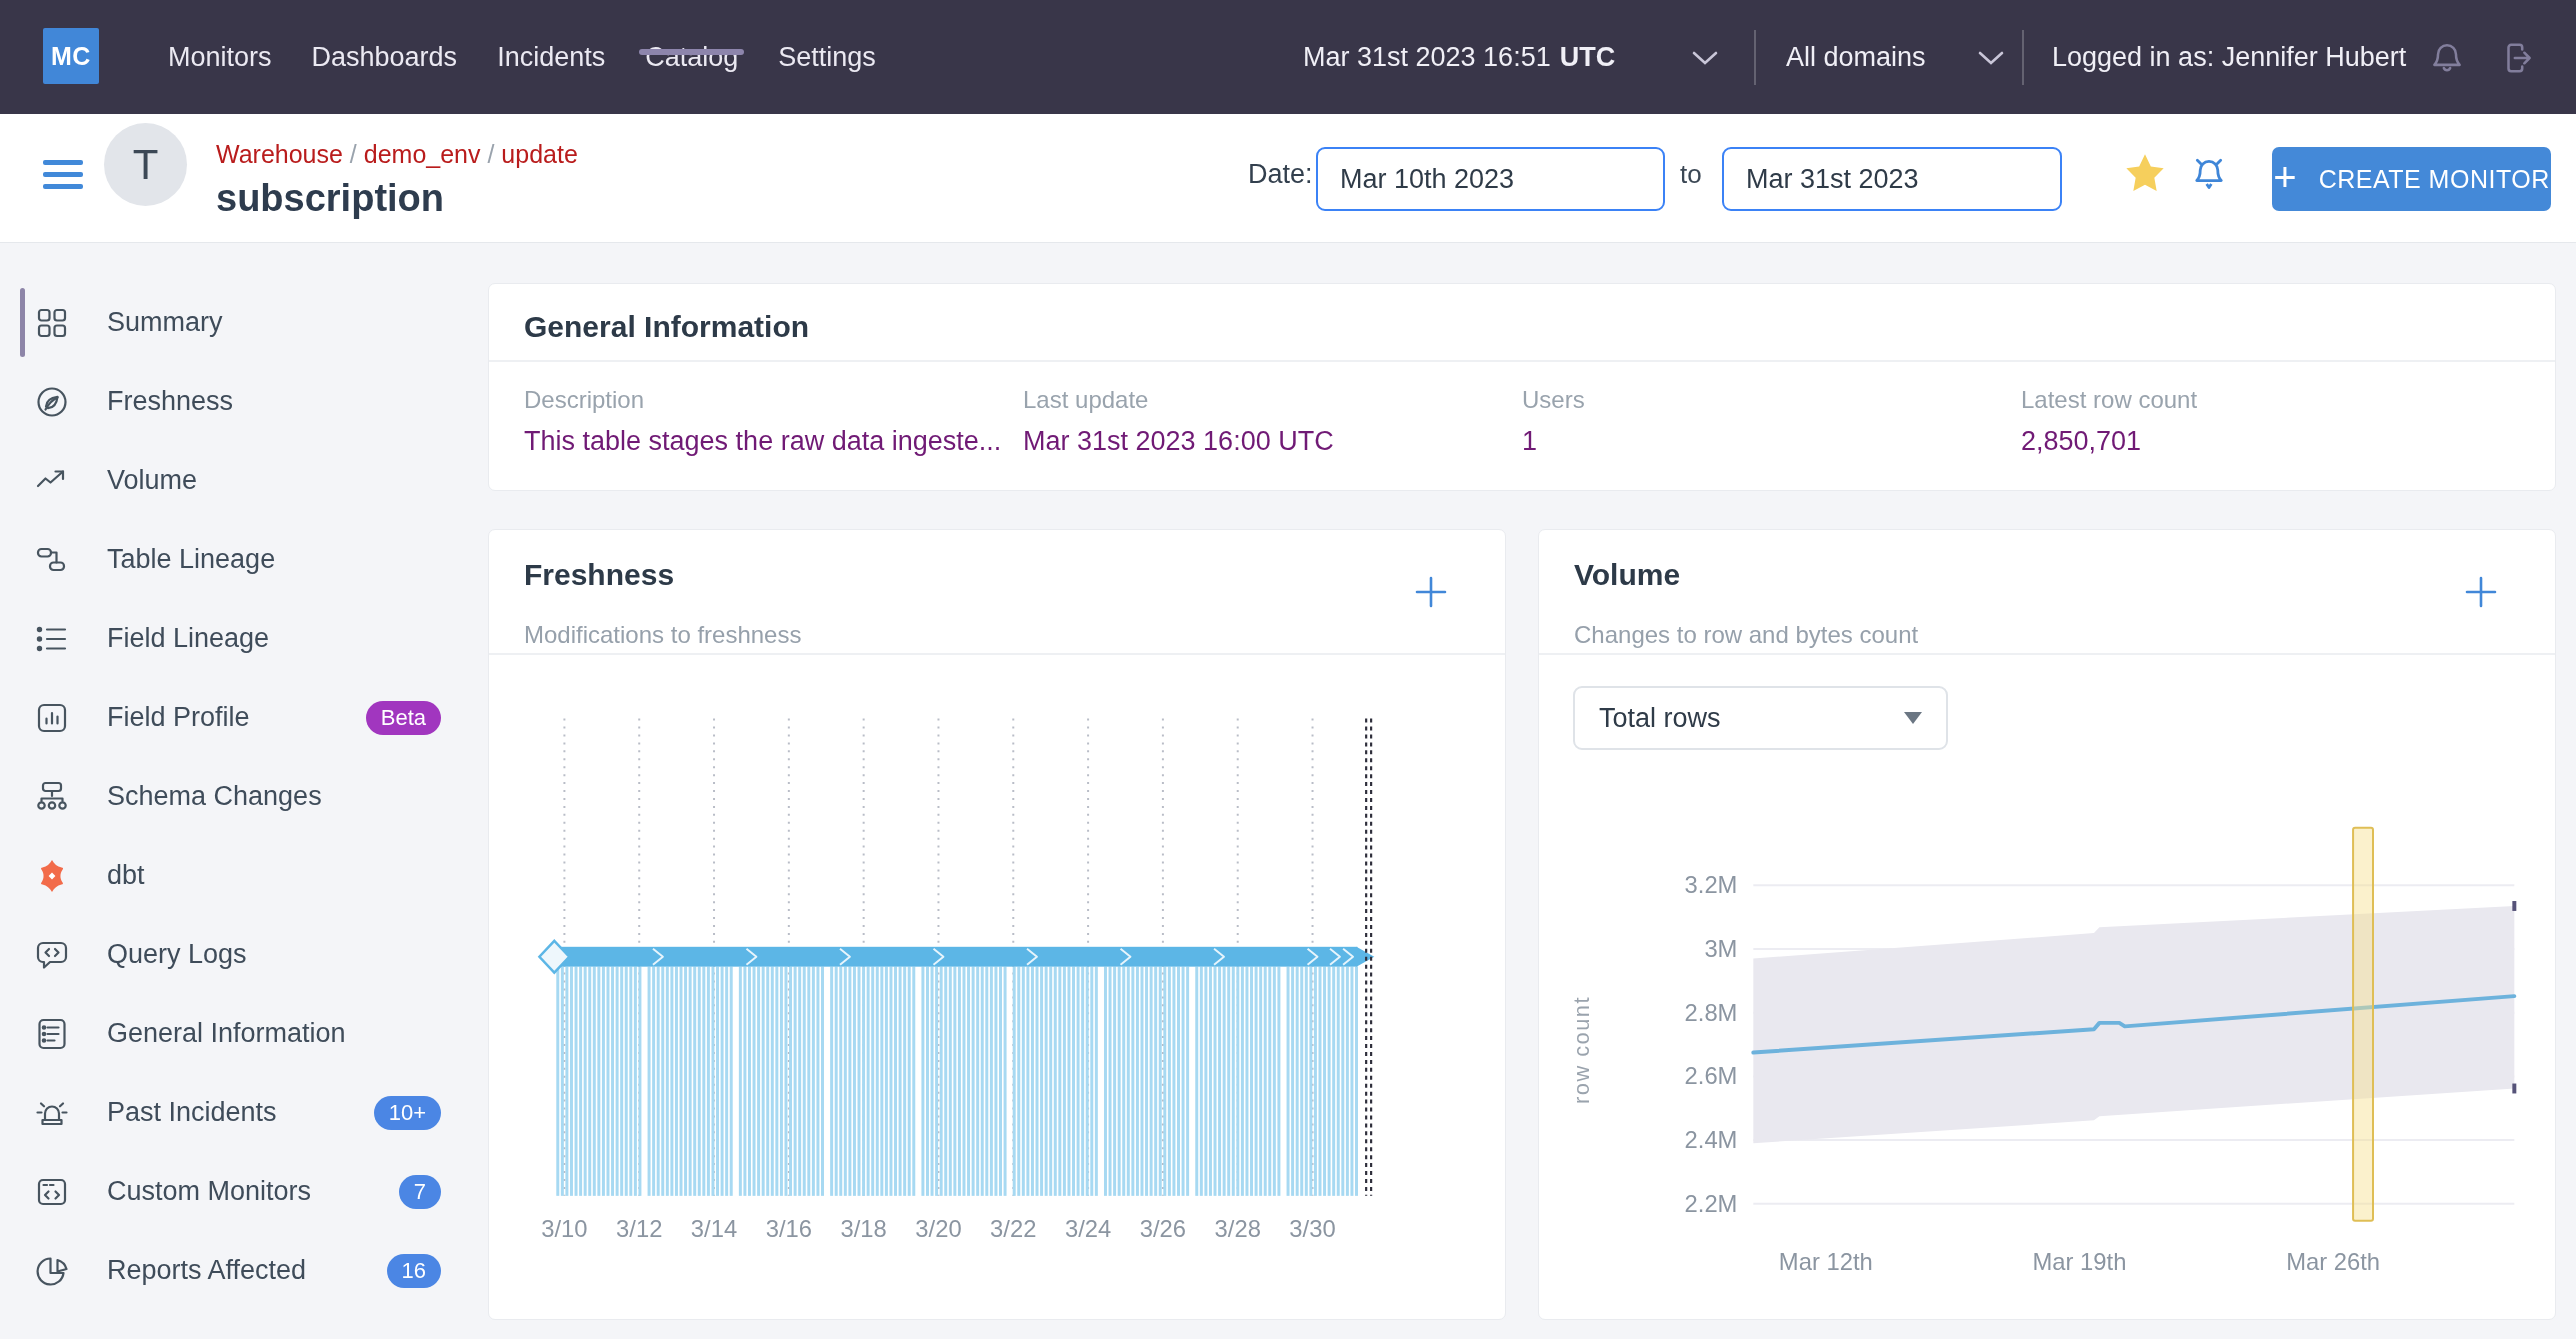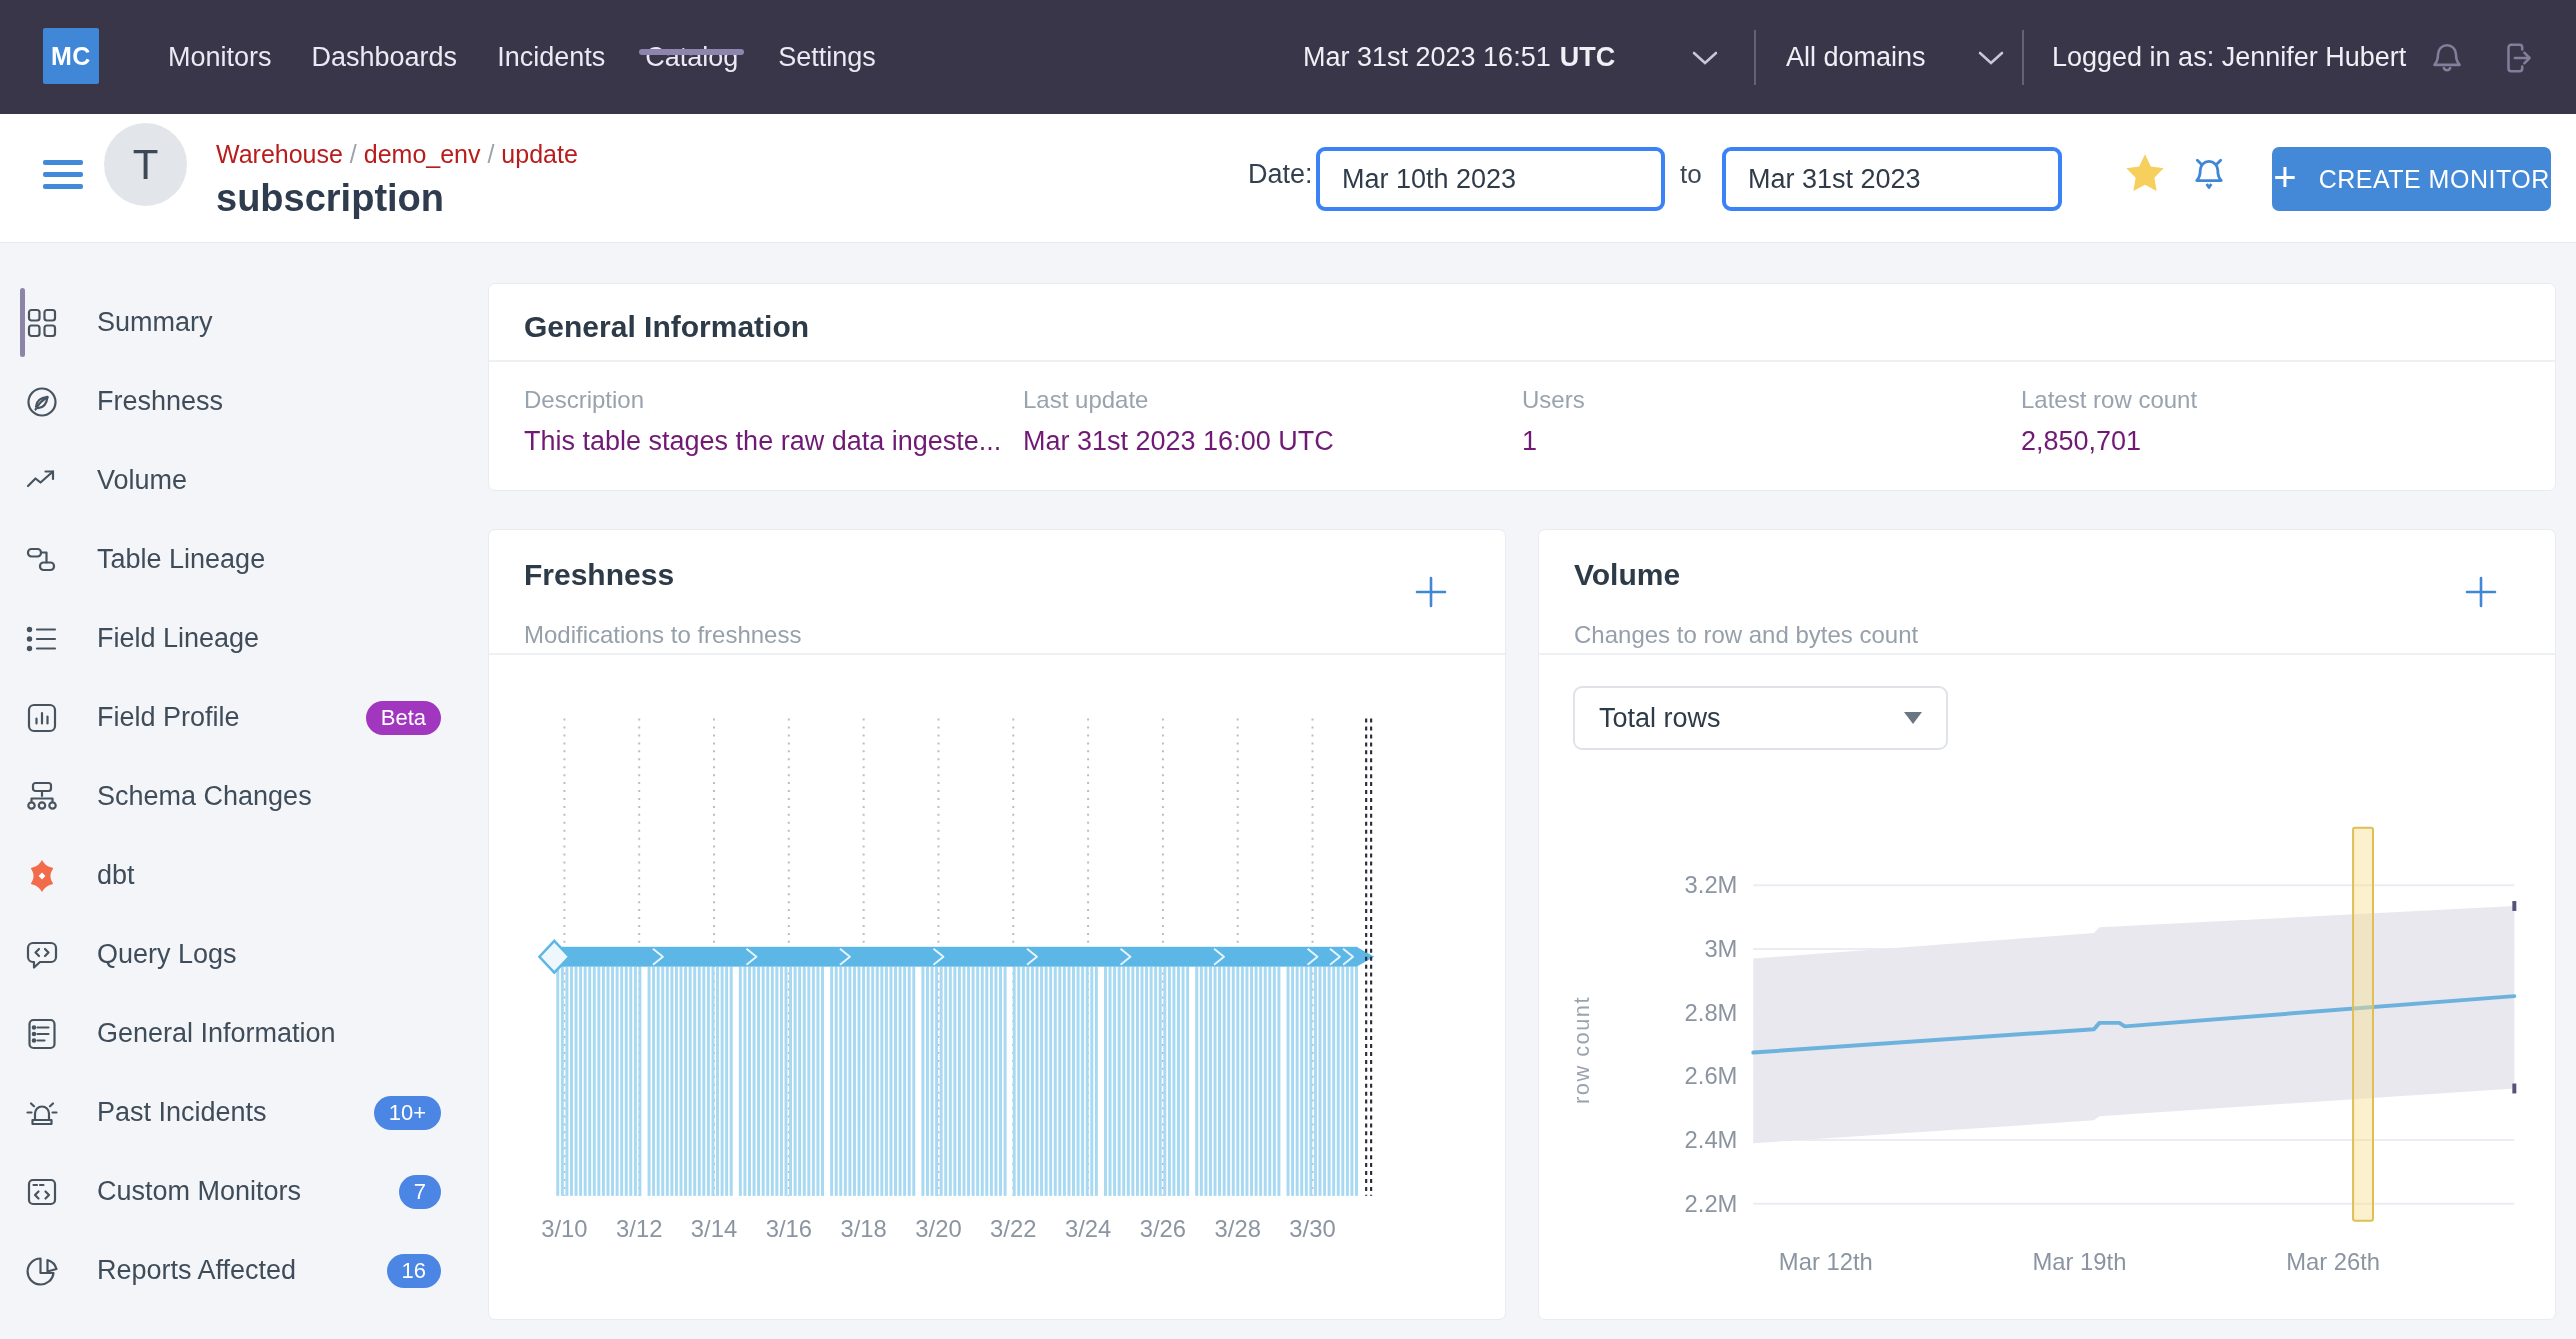--- a/index.html
+++ b/index.html
@@ -35,34 +35,34 @@
   .hamburger div { height:5px; background:#4189d9; border-radius:2px; margin-bottom:7px; }
   .avatar { position:absolute; left:104px; top:9px; width:83px; height:83px; border-radius:50%;
           background:#e2e5ea; display:flex; align-items:center; justify-content:center;
           font-size:42px; color:#3c4856; font-weight:300; }
   .crumb-block { position:absolute; left:216px; top:26px; }
   .breadcrumb { font-size:25px; color:#9aa3ad; }
   .bc-link { color:#b91c1c; cursor:pointer; }
   .bc-sep { color:#9aa3ad; }
   .page-title { margin-top:8px; font-size:38px; font-weight:bold; color:#2e3c4e; }
   .date-label { position:absolute; left:1248px; top:45px; font-size:27px; color:#33404e; }
-  .date-input { position:absolute; top:33px; height:64px; background:#fff; border:4px solid #3b82f6;
+  .date-input { position:absolute; top:33px; height:64px; background:#fff; border:2px solid #3b82f6;
           border-radius:9px; font-size:27px; color:#2f3b48; padding-left:22px; display:flex; align-items:center;
           cursor:text; }
   .to-label { position:absolute; left:1680px; top:45px; font-size:26px; color:#3b4754; }
   .hd-icon { position:absolute; top:38px; width:42px; height:42px; cursor:pointer; }
   .create-btn { position:absolute; left:2272px; top:33px; width:279px; height:64px; background:#4489d8;
           border:none; border-radius:7px; color:#fff; display:flex; align-items:center; justify-content:center;
           gap:22px; cursor:pointer; }
   .create-btn .plus { font-size:40px; font-weight:300; line-height:1; margin-top:-4px; }
   .create-btn .lbl { font-size:25px; letter-spacing:0.5px; }
 
   
   .sidebar { position:absolute; left:0; top:283px; width:476px; }
-  .side-item { position:relative; height:79px; display:flex; align-items:center; padding-left:24px; cursor:pointer;text-align:center; }
+  .side-item { position:relative; height:79px; display:flex; align-items:center; padding-left:34px; cursor:pointer;text-align:center; }
   .side-icon { width:36px; height:36px; flex:0 0 36px; }
   .side-icon svg { stroke:#47545f; fill:none; stroke-width:2.2; stroke-linecap:round; stroke-linejoin:round; }
   .side-label { margin-left:37px; font-size:27px; color:#3f4c5a; }
   .active-bar { position:absolute; left:20px; top:5px; width:5px; height:69px; background:#8d85a8; border-radius:3px; }
   .badge { position:absolute; right:35px; top:50%; transform:translateY(-50%); color:#fff; font-size:22px;
           padding:4px 15px; border-radius:17px; }
 
   
   .card { position:absolute; background:#fff; border:1px solid #e9ebef; border-radius:7px; }
   .gi-card { left:488px; top:283px; width:2068px; height:208px; }

